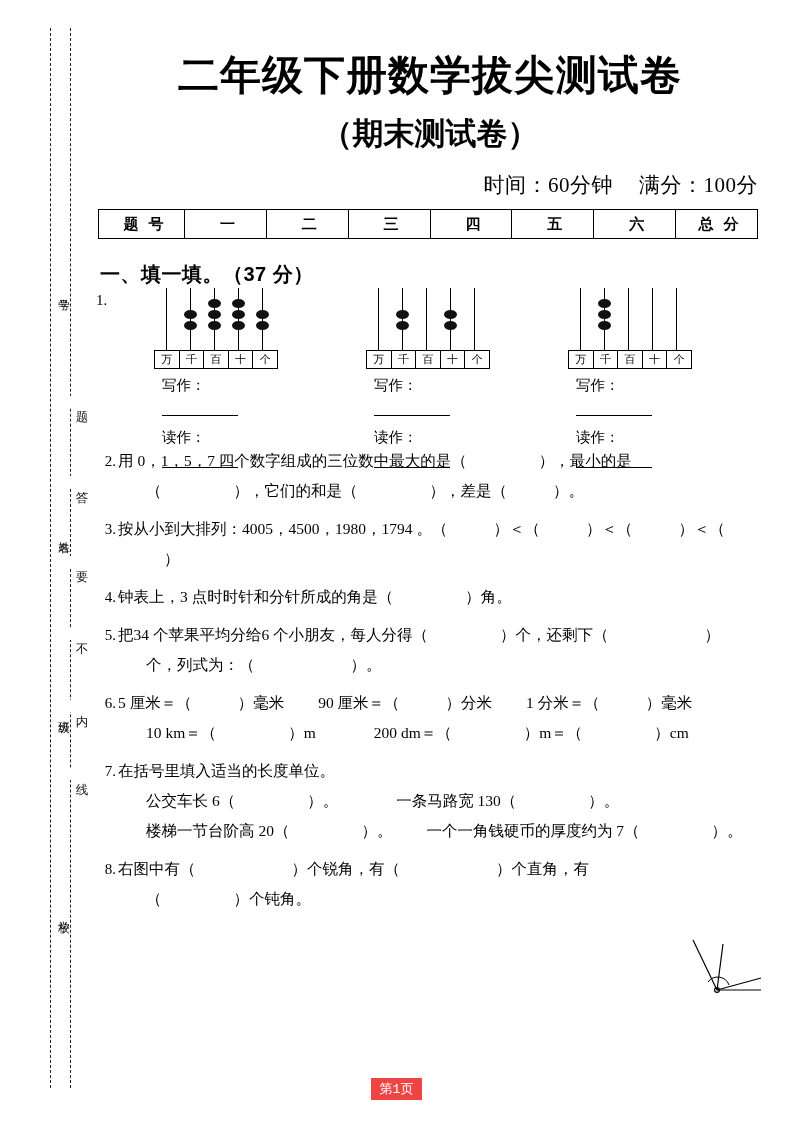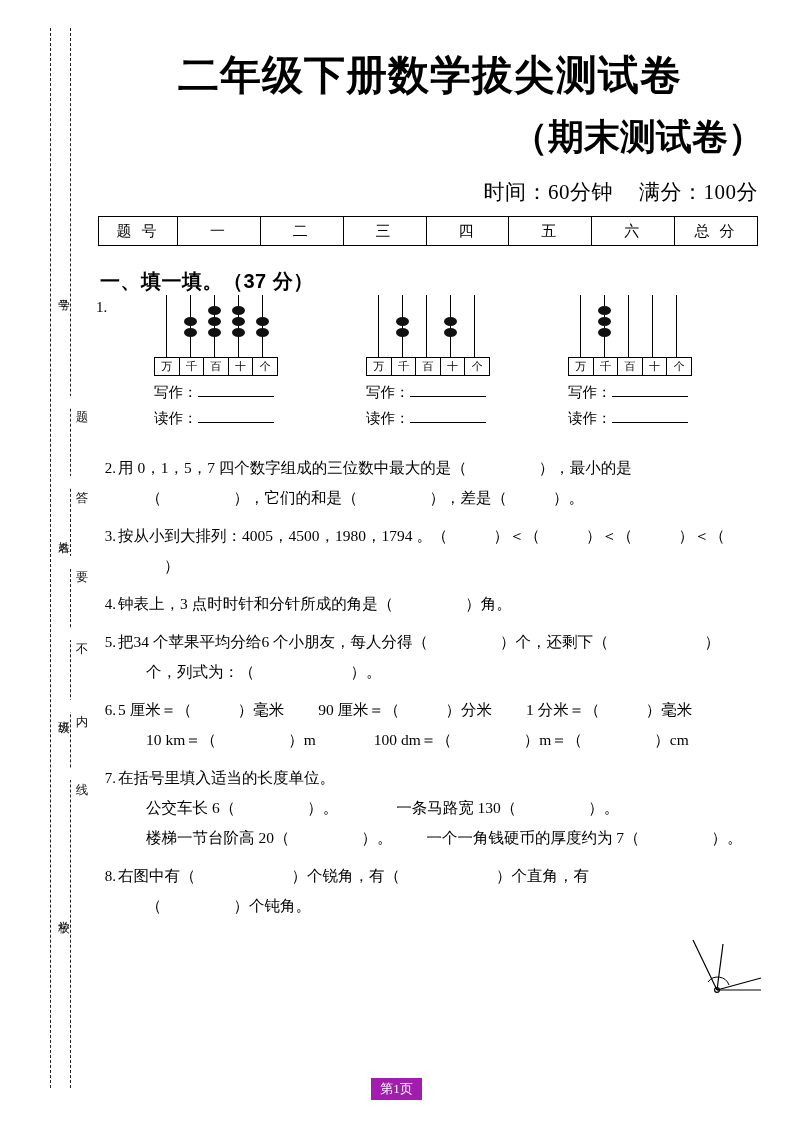--- a/index.html
+++ b/index.html
@@ -89,24 +89,24 @@
   .title {
     text-align: center;
     font-family: "Liberation Sans", "DejaVu Sans", sans-serif;
     font-weight: bold;
     font-size: 41px;
     letter-spacing: 1px;
     margin: 18px 0 0 0;
     line-height: 1.15;
   }
   .subtitle {
-    text-align: right;
+    text-align: center;
     font-family: "Liberation Sans", "DejaVu Sans", sans-serif;
     font-weight: bold;
-    font-size: 36px;
+    font-size: 31px;
     margin: 14px 0 0 0;
   }
   .meta {
     text-align: right;
     font-size: 21px;
     margin: 16px 6px 0 0;
     letter-spacing: 0.5px;
   }
   .meta .gap { display: inline-block; width: 26px; }
 
@@ -114,23 +114,24 @@
     border-collapse: collapse;
     width: 660px;
     margin: 10px 0 0 2px;
     table-layout: fixed;
   }
   table.score td {
     border: 1px solid #000;
     height: 26px;
     text-align: center;
     font-size: 15px;
-    font-weight: normal;
+    font-weight: bold;
     font-family: "Liberation Sans", "DejaVu Sans", sans-serif;
     letter-spacing: 3px;
+    padding-left: 8px;
   }
   table.score td.head { width: 76px; }
 
   .section-title {
     font-size: 20px;
     font-weight: bold;
     font-family: "Liberation Sans", "DejaVu Sans", sans-serif;
     margin: 22px 0 0 4px;
     letter-spacing: 0.5px;
   }
@@ -206,21 +207,21 @@
     font-size: 11px;
     line-height: 17px;
     border-right: 1px solid #000;
     font-family: "Liberation Sans", "DejaVu Sans", sans-serif;
   }
   .abacus-base span:last-child { border-right: none; }
 
   .writelines {
     position: absolute;
     top: 84px;
-    left: 0;
+    left: 8px;
     font-size: 14.5px;
     line-height: 26px;
   }
   .writelines .u {
     display: inline-block;
     width: 76px;
     border-bottom: 1px solid #000;
   }
 
   
@@ -234,24 +235,24 @@
 
   .footer {
     position: absolute;
     left: 0;
     right: 0;
     bottom: 22px;
     text-align: center;
   }
   .footer span {
     display: inline-block;
-    background: #a21caf;
+    background: #ef4444;
     color: #fff;
     font-size: 13px;
-    font-family: Liberation Serif, serif;
+    font-family: Liberation Mono, monospace;
     padding: 2px 9px;
   }
 </style>
 </head>
 <body>
 
 <div class="page">
 
   <div class="seal-area">
     <div class="seal-rule a"></div>
@@ -398,21 +399,21 @@
 
     <div class="q">
       <span class="num">5.</span>
       <span>把34 个苹果平均分给6 个小朋友，每人分得（</span><span class="blank-m"></span><span>）个，还剩下（</span><span class="blank-l"></span><span>）</span><br>
       <span class="indent"></span><span>个，列式为：（</span><span class="blank-l"></span><span>）。</span>
     </div>
 
     <div class="q">
       <span class="num">6.</span>
       <span>5 厘米＝（</span><span class="blank-s"></span><span>）毫米</span><span class="sp"></span><span>90 厘米＝（</span><span class="blank-s"></span><span>）分米</span><span class="sp"></span><span>1 分米＝（</span><span class="blank-s"></span><span>）毫米</span><br>
-      <span class="indent"></span><span>10 km＝（</span><span class="blank-m"></span><span>）m</span><span class="sp-lg"></span><span>100 dm＝（</span><span class="blank-m"></span><span>）m＝（</span><span class="blank-m"></span><span>）cm</span>
+      <span class="indent"></span><span>10 km＝（</span><span class="blank-m"></span><span>）m</span><span class="sp-lg"></span><span>200 dm＝（</span><span class="blank-m"></span><span>）m＝（</span><span class="blank-m"></span><span>）cm</span>
     </div>
 
     <div class="q">
       <span class="num">7.</span>
       <span>在括号里填入适当的长度单位。</span><br>
       <span class="indent"></span><span>公交车长 6（</span><span class="blank-m"></span><span>）。</span><span class="sp-lg"></span><span>一条马路宽 130（</span><span class="blank-m"></span><span>）。</span><br>
       <span class="indent"></span><span>楼梯一节台阶高 20（</span><span class="blank-m"></span><span>）。</span><span class="sp"></span><span>一个一角钱硬币的厚度约为 7（</span><span class="blank-m"></span><span>）。</span>
     </div>
 
     <div class="q">

